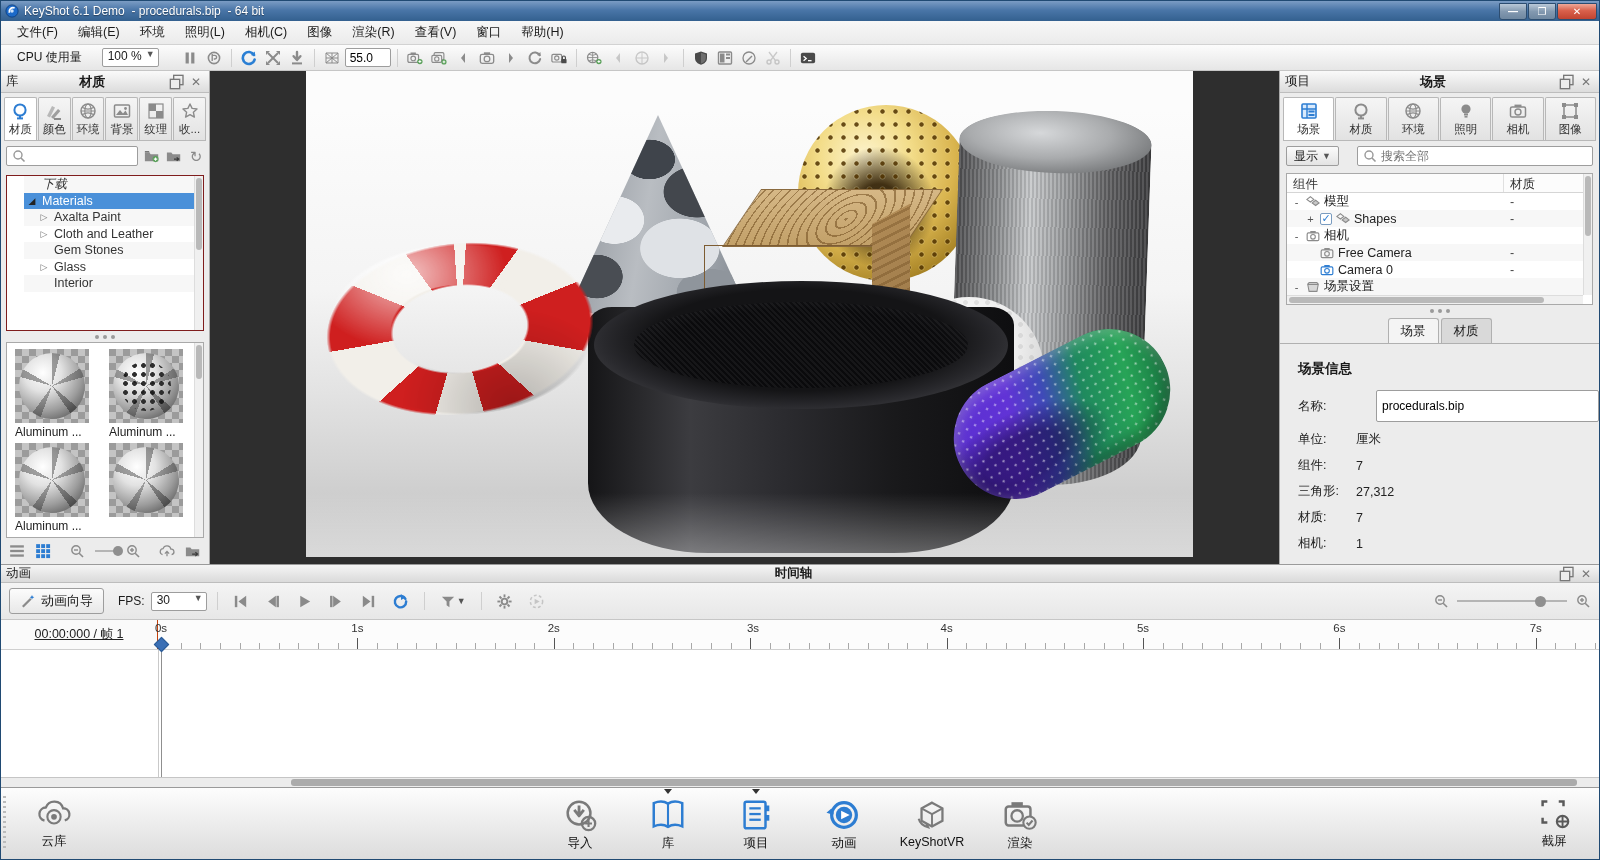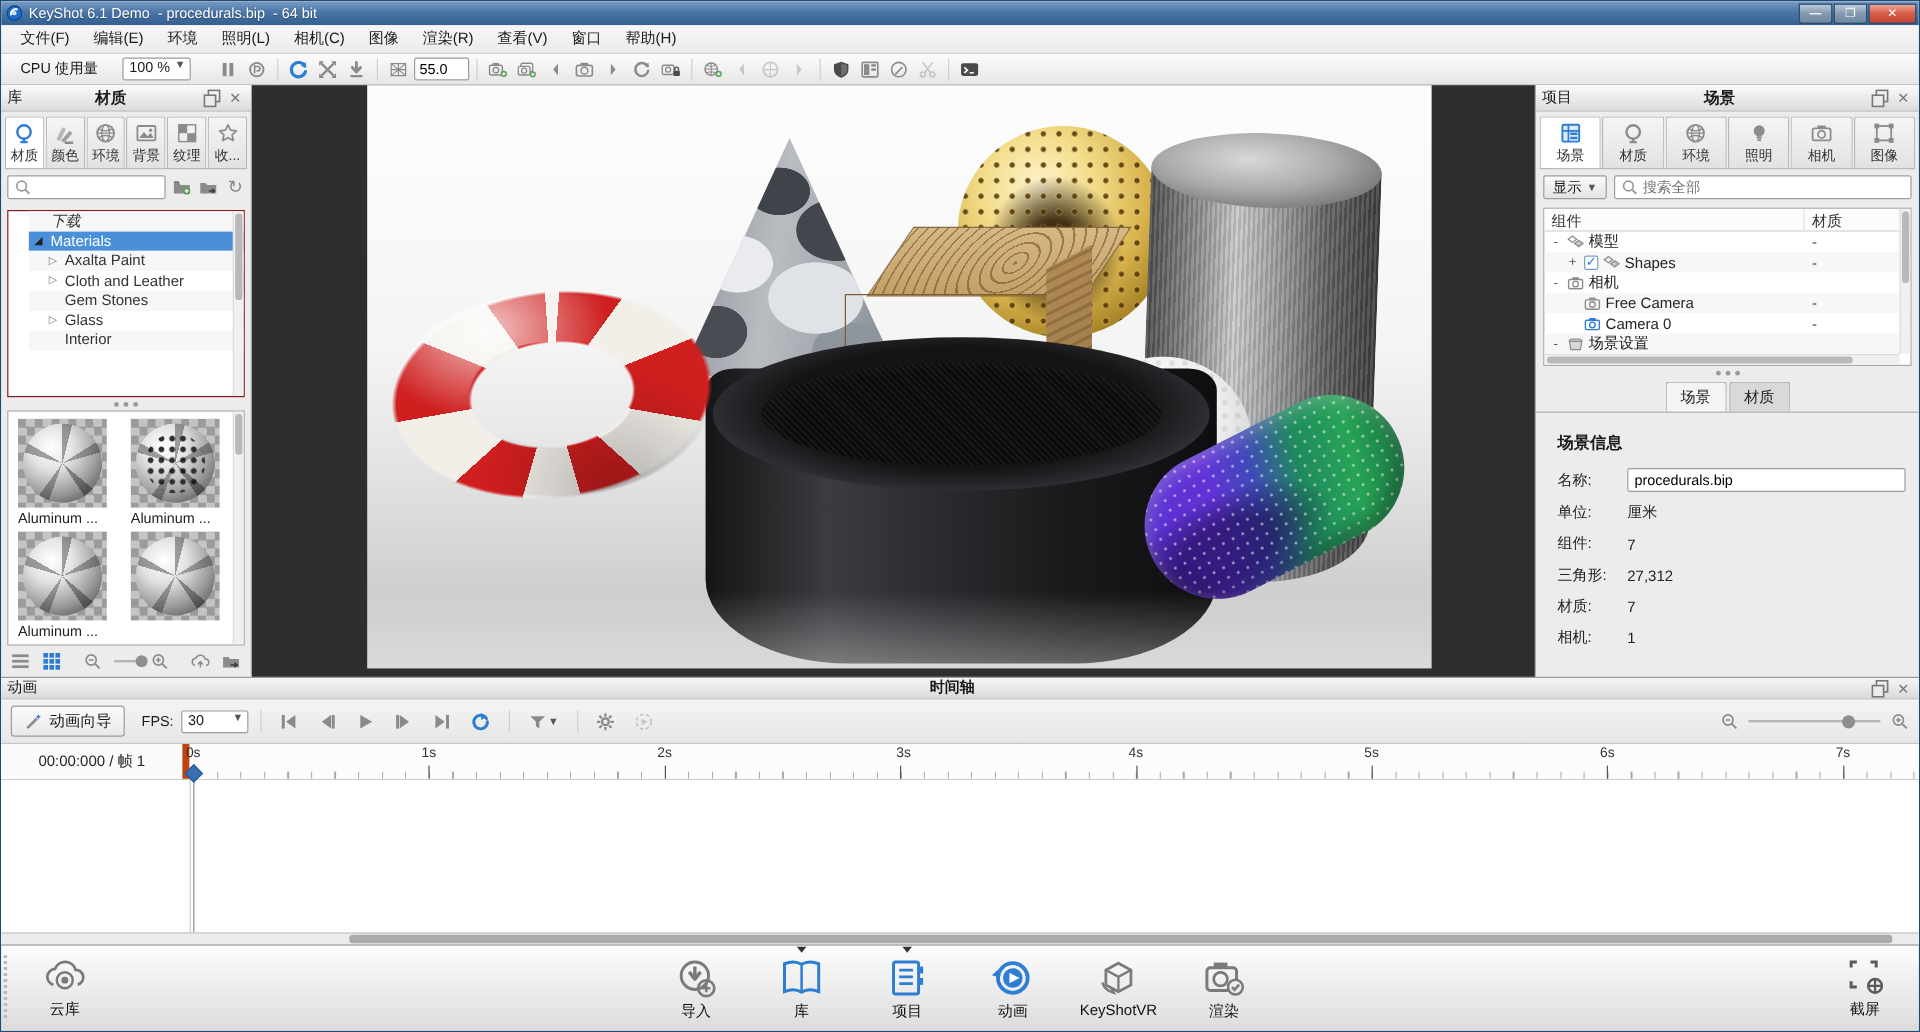--- a/index.html
+++ b/index.html
@@ -153,21 +153,21 @@
       radial-gradient(circle, rgba(255,255,255,.55) .8px, transparent 1.5px),
       radial-gradient(ellipse at 26% 68%, rgba(20,5,60,.55) 0 18%, transparent 40%),
       linear-gradient(105deg, #5a2fd0, #6133d6 30%, #3f4ab8 44%, #1f8a5e 60%, #27a457 78%, #156a3c);
     background-size:9px 9px, 100% 100%, 100% 100%;
     box-shadow:inset 0 6px 14px rgba(255,255,255,.25), inset 0 -8px 16px rgba(0,0,0,.35); }
   .floor-reflect { position:absolute; left:0; bottom:0; width:100%; height:64px; z-index:8;
     background:linear-gradient(rgba(255,255,255,0), rgba(255,255,255,.35)); }
 
   
   .proj-panel { width:320px; flex:0 0 320px; border-left:1px solid #a9a9a9; }
-  .filter-row { display:flex; align-items:center; gap:6px; padding:5px 6px; flex:0 0 auto; }
+  .filter-row { display:flex; align-items:center; gap:18px; padding:5px 6px; flex:0 0 auto; }
   .btn { height:20px; border:1px solid #9d9d9d; border-radius:2px; background:linear-gradient(#fbfbfb,#e3e3e3); display:inline-flex; align-items:center; padding:0 7px; gap:4px; font-size:12px; }
   .proj-tree { margin:2px 6px 0 6px; background:#fff; border:1px solid #a9a9a9; height:132px; position:relative; overflow:hidden; flex:0 0 auto; }
   .pt-header { height:19px; display:flex; border-bottom:1px solid #d5d5d5; background:#fcfcfc; font-size:12.5px; color:#333; }
   .pt-header .c1 { flex:1; padding:2px 0 0 6px; border-right:1px solid #e0e0e0; }
   .pt-header .c2 { width:88px; padding:2px 0 0 6px; }
   .pt-row { height:17px; display:flex; align-items:center; font-size:12.5px; color:#222; }
   .pt-row:nth-child(even) { background:#f7f7f7; }
   .pt-row .pt-main { flex:1; display:flex; align-items:center; gap:4px; overflow:hidden; }
   .pt-row .pt-val { width:88px; padding-left:6px; color:#444; }
   .pt-exp { width:11px; text-align:center; color:#555; font-size:11px; flex:0 0 auto; }
@@ -175,37 +175,37 @@
   .hscroll { position:absolute; left:0; right:9px; bottom:0; height:9px; background:#f0f0f0; border-top:1px solid #ddd; }
   .hscroll .thumb { position:absolute; top:1px; bottom:1px; left:2px; width:86%; background:#b9b9b9; border-radius:4px; }
   .subtabs { display:flex; justify-content:center; gap:2px; margin-top:2px; flex:0 0 auto; }
   .subtab { padding:4px 12px 3px; border:1px solid #b0b0b0; border-bottom:none; border-radius:3px 3px 0 0; background:#d9d9d9; font-size:12.5px; }
   .subtab.active { background:#f4f4f4; font-weight:normal; }
   .subtabs-line { height:1px; background:#b0b0b0; flex:0 0 auto; }
   .scene-info { padding:16px 0 0 18px; flex:1; }
   .scene-info h3 { font-size:13.5px; margin-bottom:12px; }
   .si-row { display:flex; align-items:center; margin-bottom:9px; font-size:12.5px; color:#222; }
   .si-row .si-label { width:58px; flex:0 0 auto; }
-  .si-input { width:232px; height:20px; border:1px solid #9d9d9d; border-radius:2px; background:#fff; font-size:12px; padding:0 5px; font-family:inherit; }
+  .si-input { width:232px; height:32px; border:1px solid #9d9d9d; border-radius:2px; background:#fff; font-size:12px; padding:0 5px; font-family:inherit;margin-left:20px; }
 
   
   .anim { flex:0 0 223px; display:flex; flex-direction:column; border-top:1px solid #9a9a9a; background:#ececec; min-height:0; }
   .anim-header { height:18px; background:linear-gradient(#f5f5f5,#dadada); border-bottom:1px solid #bdbdbd; display:flex; align-items:center; padding:0 5px; }
   .anim-header .ah-left { font-size:12.5px; }
   .anim-header .ah-title { flex:1; text-align:center; font-weight:bold; font-size:12.5px; }
   .anim-toolbar { height:37px; display:flex; align-items:center; padding:0 8px; gap:6px; border-bottom:1px solid #c6c6c6; background:linear-gradient(#f4f4f4,#e7e7e7); }
   .wizard-btn { height:26px; border:1px solid #9d9d9d; border-radius:3px; background:linear-gradient(#fcfcfc,#e8e8e8); display:inline-flex; align-items:center; gap:5px; padding:0 10px; font-size:13px; }
   .pb-btn { width:26px; height:24px; display:flex; align-items:center; justify-content:center; }
   .pb-btn svg { width:17px; height:17px; }
   .anim-right { margin-left:auto; display:flex; align-items:center; gap:8px; }
   .h-slider { width:110px; height:2px; background:#b5b5b5; position:relative; }
   .h-slider .knob { position:absolute; top:-4.5px; width:11px; height:11px; border-radius:50%; background:#8f8f8f; }
   .timeline { flex:1; display:flex; flex-direction:column; background:#fff; min-height:0; position:relative; }
   .tl-ruler { height:30px; display:flex; flex:0 0 auto; border-bottom:1px solid #cfcfcf; }
-  .tl-timecell { width:157px; flex:0 0 157px; border-right:6px solid #c2410c; background:#fafafa; display:flex; align-items:center; justify-content:center; font-size:12.5px; color:#222; }
+  .tl-timecell { width:157px; flex:0 0 157px; border-right:1px solid #c2410c; background:#fafafa; display:flex; align-items:center; justify-content:center; font-size:12.5px; color:#222;text-decoration:underline; }
   .tl-scale { flex:1; position:relative; background:#fcfcfc; }
   .tl-ticks { position:absolute; left:0; right:0; bottom:0; height:6px;
     background:repeating-linear-gradient(90deg, #a8a8a8 0 1px, transparent 1px 19.64px); background-position-x:3px; }
   .tl-sec { position:absolute; top:2px; transform:translateX(-50%); font-size:11.5px; color:#333; }
   .tl-major { position:absolute; bottom:0; width:1px; height:11px; background:#555; }
   .playhead { position:absolute; top:19px; width:11px; height:11px; background:#3a6fb5; transform:rotate(45deg); border:1px solid #2a5a95; z-index:3; }
   .tl-track { flex:1; position:relative; background:#fff; min-height:0; }
   .tl-track .col-sep { position:absolute; left:157px; top:0; bottom:0; width:1px; background:#c9c9c9; }
   .tl-track .ph-line { position:absolute; top:0; bottom:0; width:1px; background:#8f8f8f; }
   .tl-hscroll { height:10px; flex:0 0 auto; background:#ececec; border-top:1px solid #c5c5c5; position:relative; }

